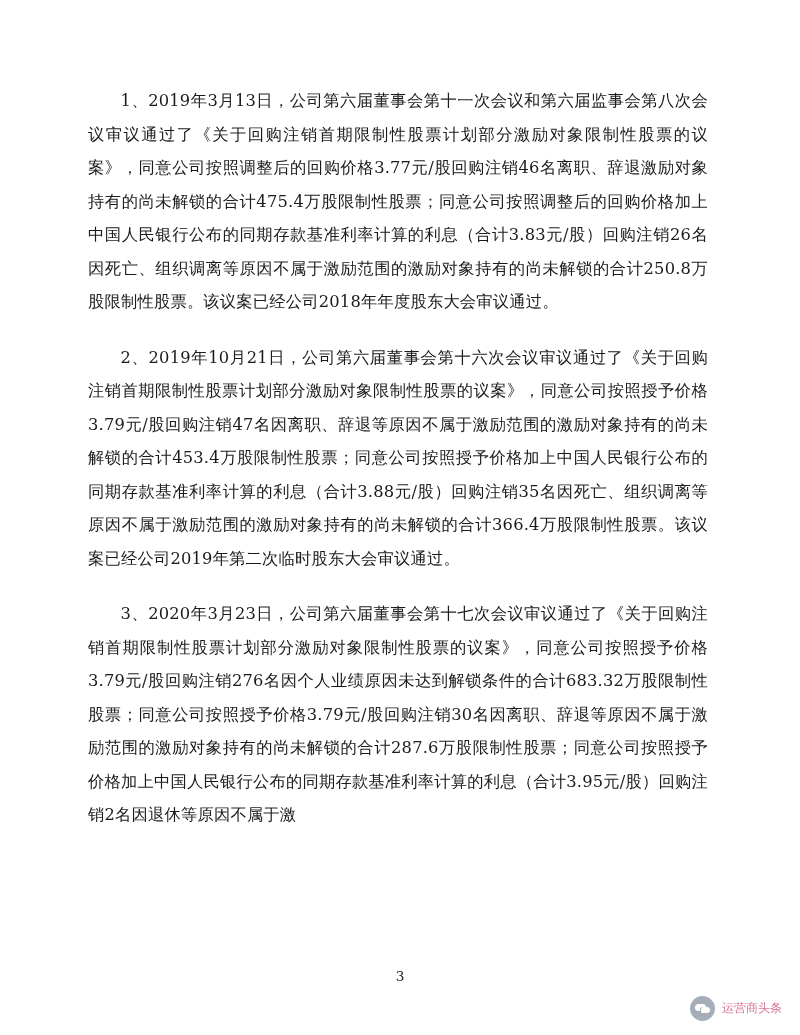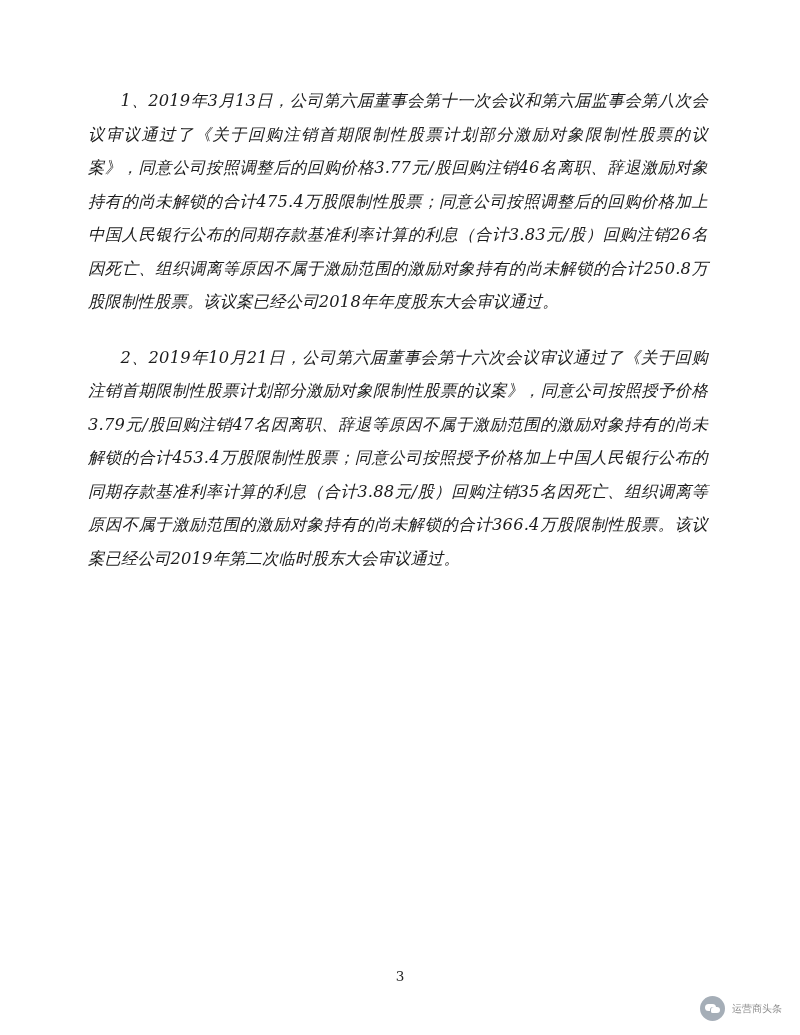--- a/index.html
+++ b/index.html
@@ -31,21 +31,20 @@
   }
   p.para {
     margin: 0 0 22px 0;
     font-size: 16.3px;
     line-height: 33.5px;
     text-align: justify;
     text-justify: inter-ideograph;
     text-indent: 2em;
     color: #1b1b1b;
     letter-spacing: 0.2px;
-    font-style: italic;
   }
   p.para:last-child {
     margin-bottom: 0;
   }
   .page-number {
     position: absolute;
     left: 0;
     top: 968px;
     width: 800px;
     text-align: center;
@@ -85,34 +84,35 @@
     position: absolute;
     left: 11px;
     top: 11px;
     width: 9px;
     height: 6px;
     border-radius: 4px 4px 4px 2px;
     background: #ffffff;
     box-shadow: -1px 0 0 0 #6f7d8c;
   }
   .wm-text {
-    font-size: 10px;
-    color: #404040;
+    font-size: 12px;
+    color: #be185d;
     font-family: Liberation Serif, serif;
     white-space: nowrap;
   }
 </style>
 </head>
 <body>
 
 <div class="page">
 
   <div class="content">
     <p class="para">1、2019年3月13日，公司第六届董事会第十一次会议和第六届监事会第八次会议审议通过了《关于回购注销首期限制性股票计划部分激励对象限制性股票的议案》，同意公司按照调整后的回购价格3.77元/股回购注销46名离职、辞退激励对象持有的尚未解锁的合计475.4万股限制性股票；同意公司按照调整后的回购价格加上中国人民银行公布的同期存款基准利率计算的利息（合计3.83元/股）回购注销26名因死亡、组织调离等原因不属于激励范围的激励对象持有的尚未解锁的合计250.8万股限制性股票。该议案已经公司2018年年度股东大会审议通过。</p>
     <p class="para">2、2019年10月21日，公司第六届董事会第十六次会议审议通过了《关于回购注销首期限制性股票计划部分激励对象限制性股票的议案》，同意公司按照授予价格3.79元/股回购注销47名因离职、辞退等原因不属于激励范围的激励对象持有的尚未解锁的合计453.4万股限制性股票；同意公司按照授予价格加上中国人民银行公布的同期存款基准利率计算的利息（合计3.88元/股）回购注销35名因死亡、组织调离等原因不属于激励范围的激励对象持有的尚未解锁的合计366.4万股限制性股票。该议案已经公司2019年第二次临时股东大会审议通过。</p>
+    <p class="para">3、2020年3月23日，公司第六届董事会第十七次会议审议通过了《关于回购注销首期限制性股票计划部分激励对象限制性股票的议案》，同意公司按照授予价格3.79元/股回购注销276名因个人业绩原因未达到解锁条件的合计683.32万股限制性股票；同意公司按照授予价格3.79元/股回购注销30名因离职、辞退等原因不属于激励范围的激励对象持有的尚未解锁的合计287.6万股限制性股票；同意公司按照授予价格加上中国人民银行公布的同期存款基准利率计算的利息（合计3.95元/股）回购注销2名因退休等原因不属于激</p>
   </div>
 
   <div class="page-number">3</div>
 
   <div class="watermark">
     <span class="wm-logo"></span>
     <span class="wm-text">运营商头条</span>
   </div>
 
 </div>

